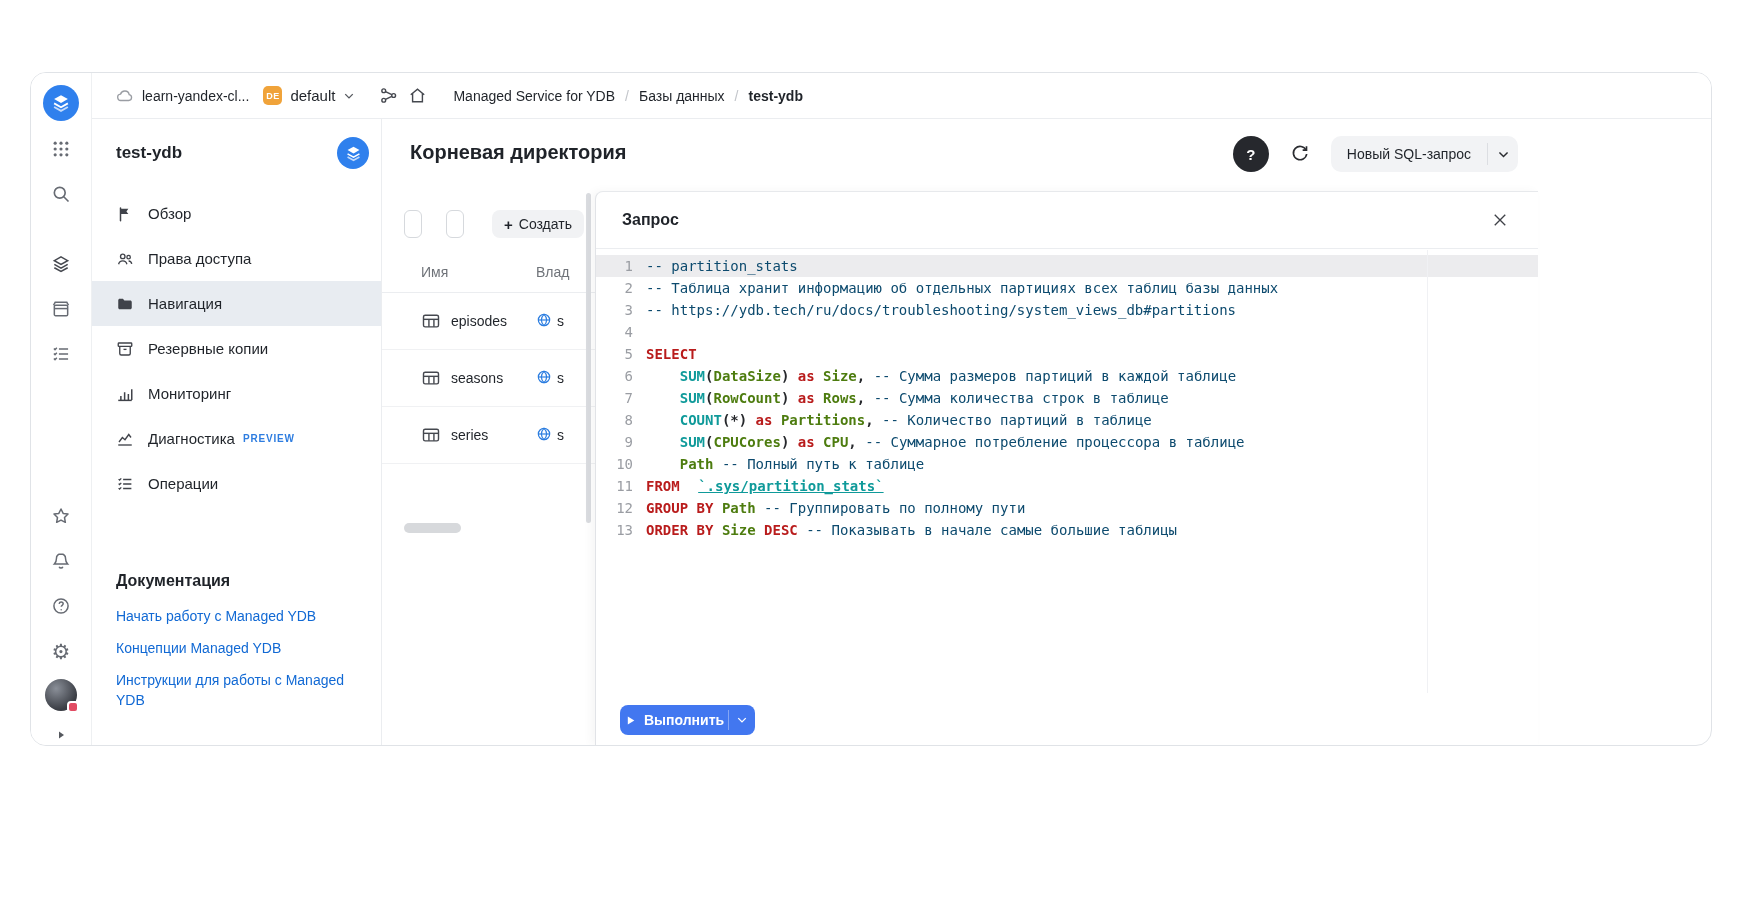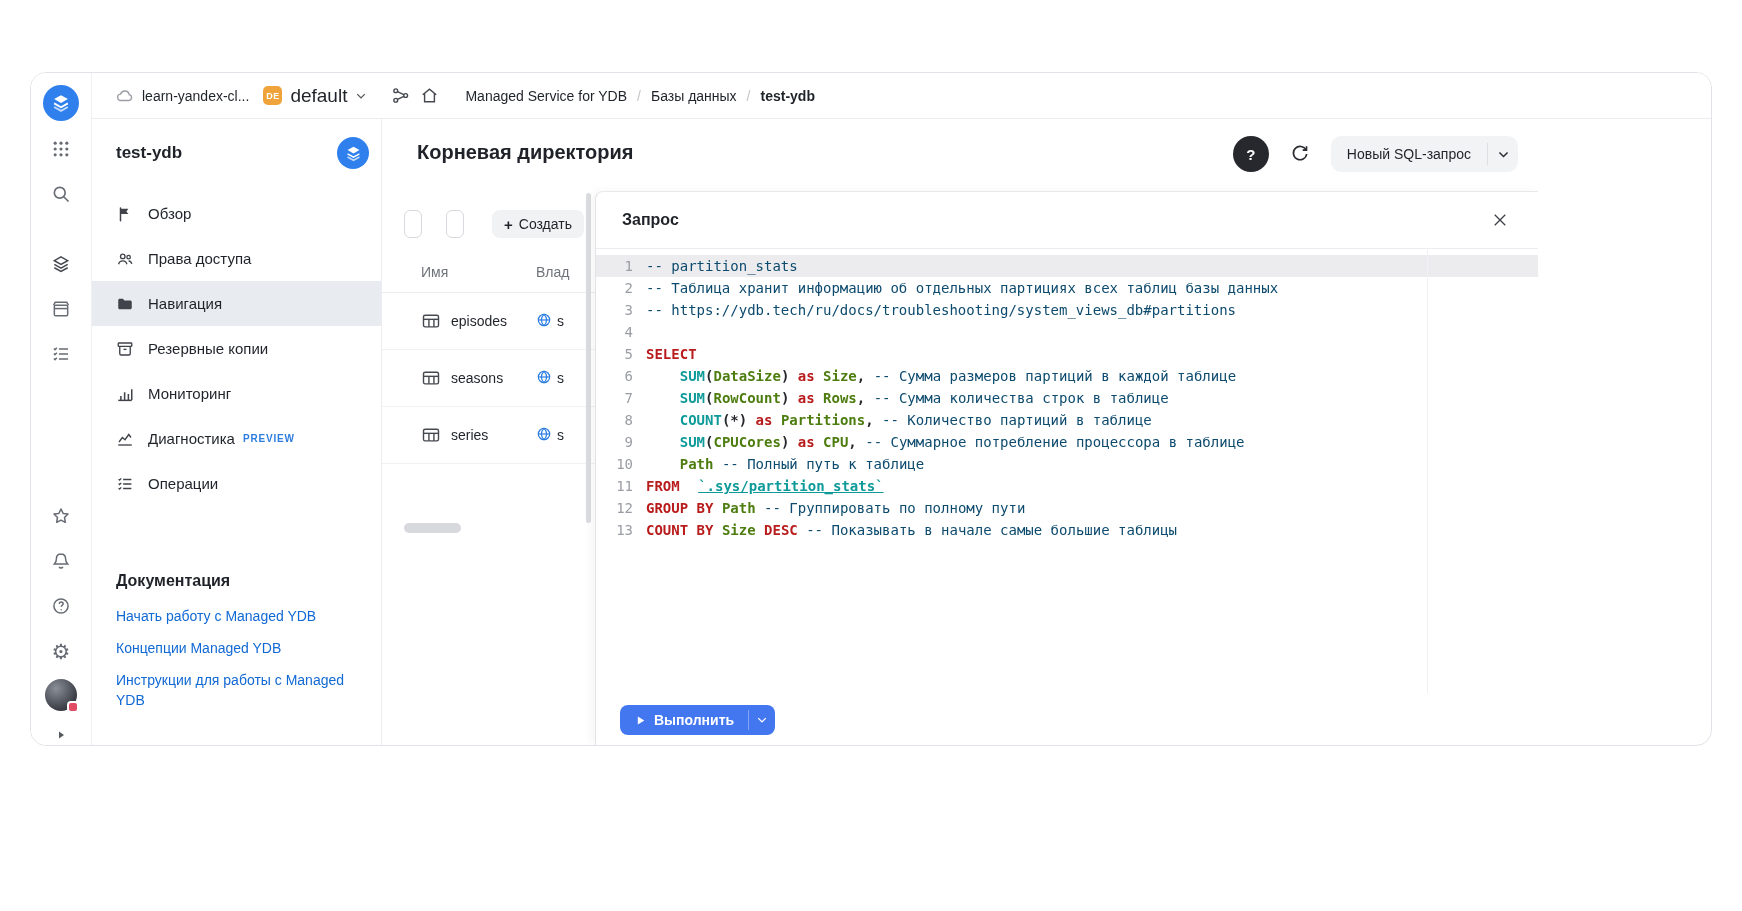--- a/index.html
+++ b/index.html
@@ -25,21 +25,21 @@
   .topbar { position: absolute; left: 61px; top: 0; right: 0; height: 46px;
     display: flex; align-items: center; padding: 0 24px; border-bottom: 1px solid #ebedf0; background:#fff; }
   .tb-item { display: flex; align-items: center; gap: 8px; font-size: 14px; cursor: pointer; }
   .tb-sep { width: 14px; }
   .badge-de { width: 19px; height: 19px; border-radius: 5px; background: #f0a33a; color: #fff;
     font-size: 9px; font-weight: 700; display: flex; align-items: center; justify-content: center; letter-spacing: .3px; }
   .crumbs { display: flex; align-items: center; gap: 10px; font-size: 14px; margin-left: 26px; }
   .crumb { cursor: pointer; }
   .crumb.current { font-weight: 700; }
   .crumb-sep { color: #c2c5ca; }
-  .folder-name { font-size: 19px; }
+  .folder-name { font-size: 15px; }
 
   
   .sidebar { position: absolute; left: 61px; top: 46px; width: 290px; bottom: 0;
     background: #fff; border-right: 1px solid #ebedf0; }
   .db-title-row { display: flex; align-items: center; justify-content: space-between;
     padding: 18px 12px 14px 24px; }
   .db-title { font-size: 17px; font-weight: 700; }
   .db-logo { width: 32px; height: 32px; border-radius: 50%; background: #2f80ed;
     display:flex; align-items:center; justify-content:center; flex: none; }
   .db-logo svg { width: 19px; height: 19px; }
@@ -51,21 +51,21 @@
   .mi-icon svg { width: 18px; height: 18px; display: block; }
   .mi-badge { margin-left: 8px; font-size: 10px; font-weight: 700; letter-spacing: .8px; color: #2e7de0; }
   .docs { padding: 0 24px; margin-top: 66px; }
   .docs-title { font-size: 16px; font-weight: 700; margin-bottom: 16px; }
   .doc-link { display: block; font-size: 14px; line-height: 20px; color: #1169d4;
     margin-bottom: 12px; text-decoration: none; cursor: pointer; }
 
   
   .main { position: absolute; left: 351px; top: 46px; width: 1156px; bottom: 0; background: #fff; }
   .page-header { position: relative; height: 72px; }
-  .page-title { position: absolute; left: 35px; top: 22px; font-size: 20px; font-weight: 700; }
+  .page-title { position: absolute; left: 28px; top: 22px; font-size: 20px; font-weight: 700; }
   .header-actions { position: absolute; right: 20px; top: 17px; display: flex; align-items: center; gap: 17px; }
   .help-btn { width: 36px; height: 36px; border-radius: 50%; background: #26282d; color: #fff;
     font-size: 15px; font-weight: 700; display: flex; align-items: center; justify-content: center; cursor: pointer; }
   .icon-btn { width: 28px; height: 28px; display: flex; align-items: center; justify-content: center; cursor: pointer; }
   .split-btn { height: 36px; border-radius: 10px; background: #f2f3f5; display: flex; align-items: stretch; cursor: pointer; }
   .split-btn .sb-label { display: flex; align-items: center; padding: 0 16px; font-size: 14px; }
   .split-btn .sb-divider { width: 1px; background: #dcdee2; margin: 7px 0; }
   .split-btn .sb-caret { width: 30px; display: flex; align-items: center; justify-content: center; }
 
   .content { position: absolute; top: 72px; left: 0; right: 0; bottom: 0; }
@@ -111,21 +111,21 @@
   .code { white-space: pre; flex: 1; font-weight: 700; }
   .tk-kw  { color: #b91c1c; }
   .tk-fn  { color: #0f9a9a; }
   .tk-id  { color: #4d7c0f; text-align: right; }
   .tk-pl  { color: #26282c; }
   .tk-com { color: #0c4a6e; font-weight: 400; }
   .tk-tbl { color: #0f9a9a; text-decoration: underline; margin-left: 10px; }
 
   .run-row { position: absolute; left: 24px; bottom: 10px; display: flex; }
   .run-btn { height: 30px; border-radius: 8px; background: #4277f0; color: #fff; display: flex; align-items: stretch; cursor: pointer; }
-  .run-main { display: flex; align-items: center; gap: 7px; padding: 0 14px; font-size: 14px; font-weight: 700; }
+  .run-main { display: flex; align-items: center; gap: 7px; padding: 0 4px; font-size: 14px; font-weight: 700; }
   .run-divider { width: 1px; background: rgba(255,255,255,.35); margin: 5px 0; }
   .run-caret { width: 26px; display: flex; align-items: center; justify-content: center; }
 </style>
 </head>
 <body>
 
 <div class="window">
 
   <div class="rail">
     <div class="rail-item" style="top:12px;">
@@ -488,21 +488,21 @@
             <div class="code-row">
               <span class="gut">11</span>
               <span class="code"><span class="tk-kw">FROM</span><span class="tk-pl"> </span><span class="tk-tbl">`.sys/partition_stats`</span></span>
             </div>
             <div class="code-row">
               <span class="gut">12</span>
               <span class="code"><span class="tk-kw">GROUP BY</span><span class="tk-pl"> </span><span class="tk-id">Path</span><span class="tk-pl"> </span><span class="tk-com">-- Группировать по полному пути</span></span>
             </div>
             <div class="code-row">
               <span class="gut">13</span>
-              <span class="code"><span class="tk-kw">COUNT BY</span><span class="tk-pl"> </span><span class="tk-id">Size</span><span class="tk-pl"> </span><span class="tk-kw">DESC</span><span class="tk-pl"> </span><span class="tk-com">-- Показывать в начале самые большие таблицы</span></span>
+              <span class="code"><span class="tk-kw">ORDER BY</span><span class="tk-pl"> </span><span class="tk-id">Size</span><span class="tk-pl"> </span><span class="tk-kw">DESC</span><span class="tk-pl"> </span><span class="tk-com">-- Показывать в начале самые большие таблицы</span></span>
             </div>
           </div>
         <div class="editor-split"></div>
         <div class="run-row">
           <div class="run-btn">
             <span class="run-main">
               <svg width="13" height="13" viewBox="0 0 24 24" fill="#fff">
                   <path d="M7 4.8l12 7.2-12 7.2z"></path>
                 </svg>
               <span>Выполнить</span>

